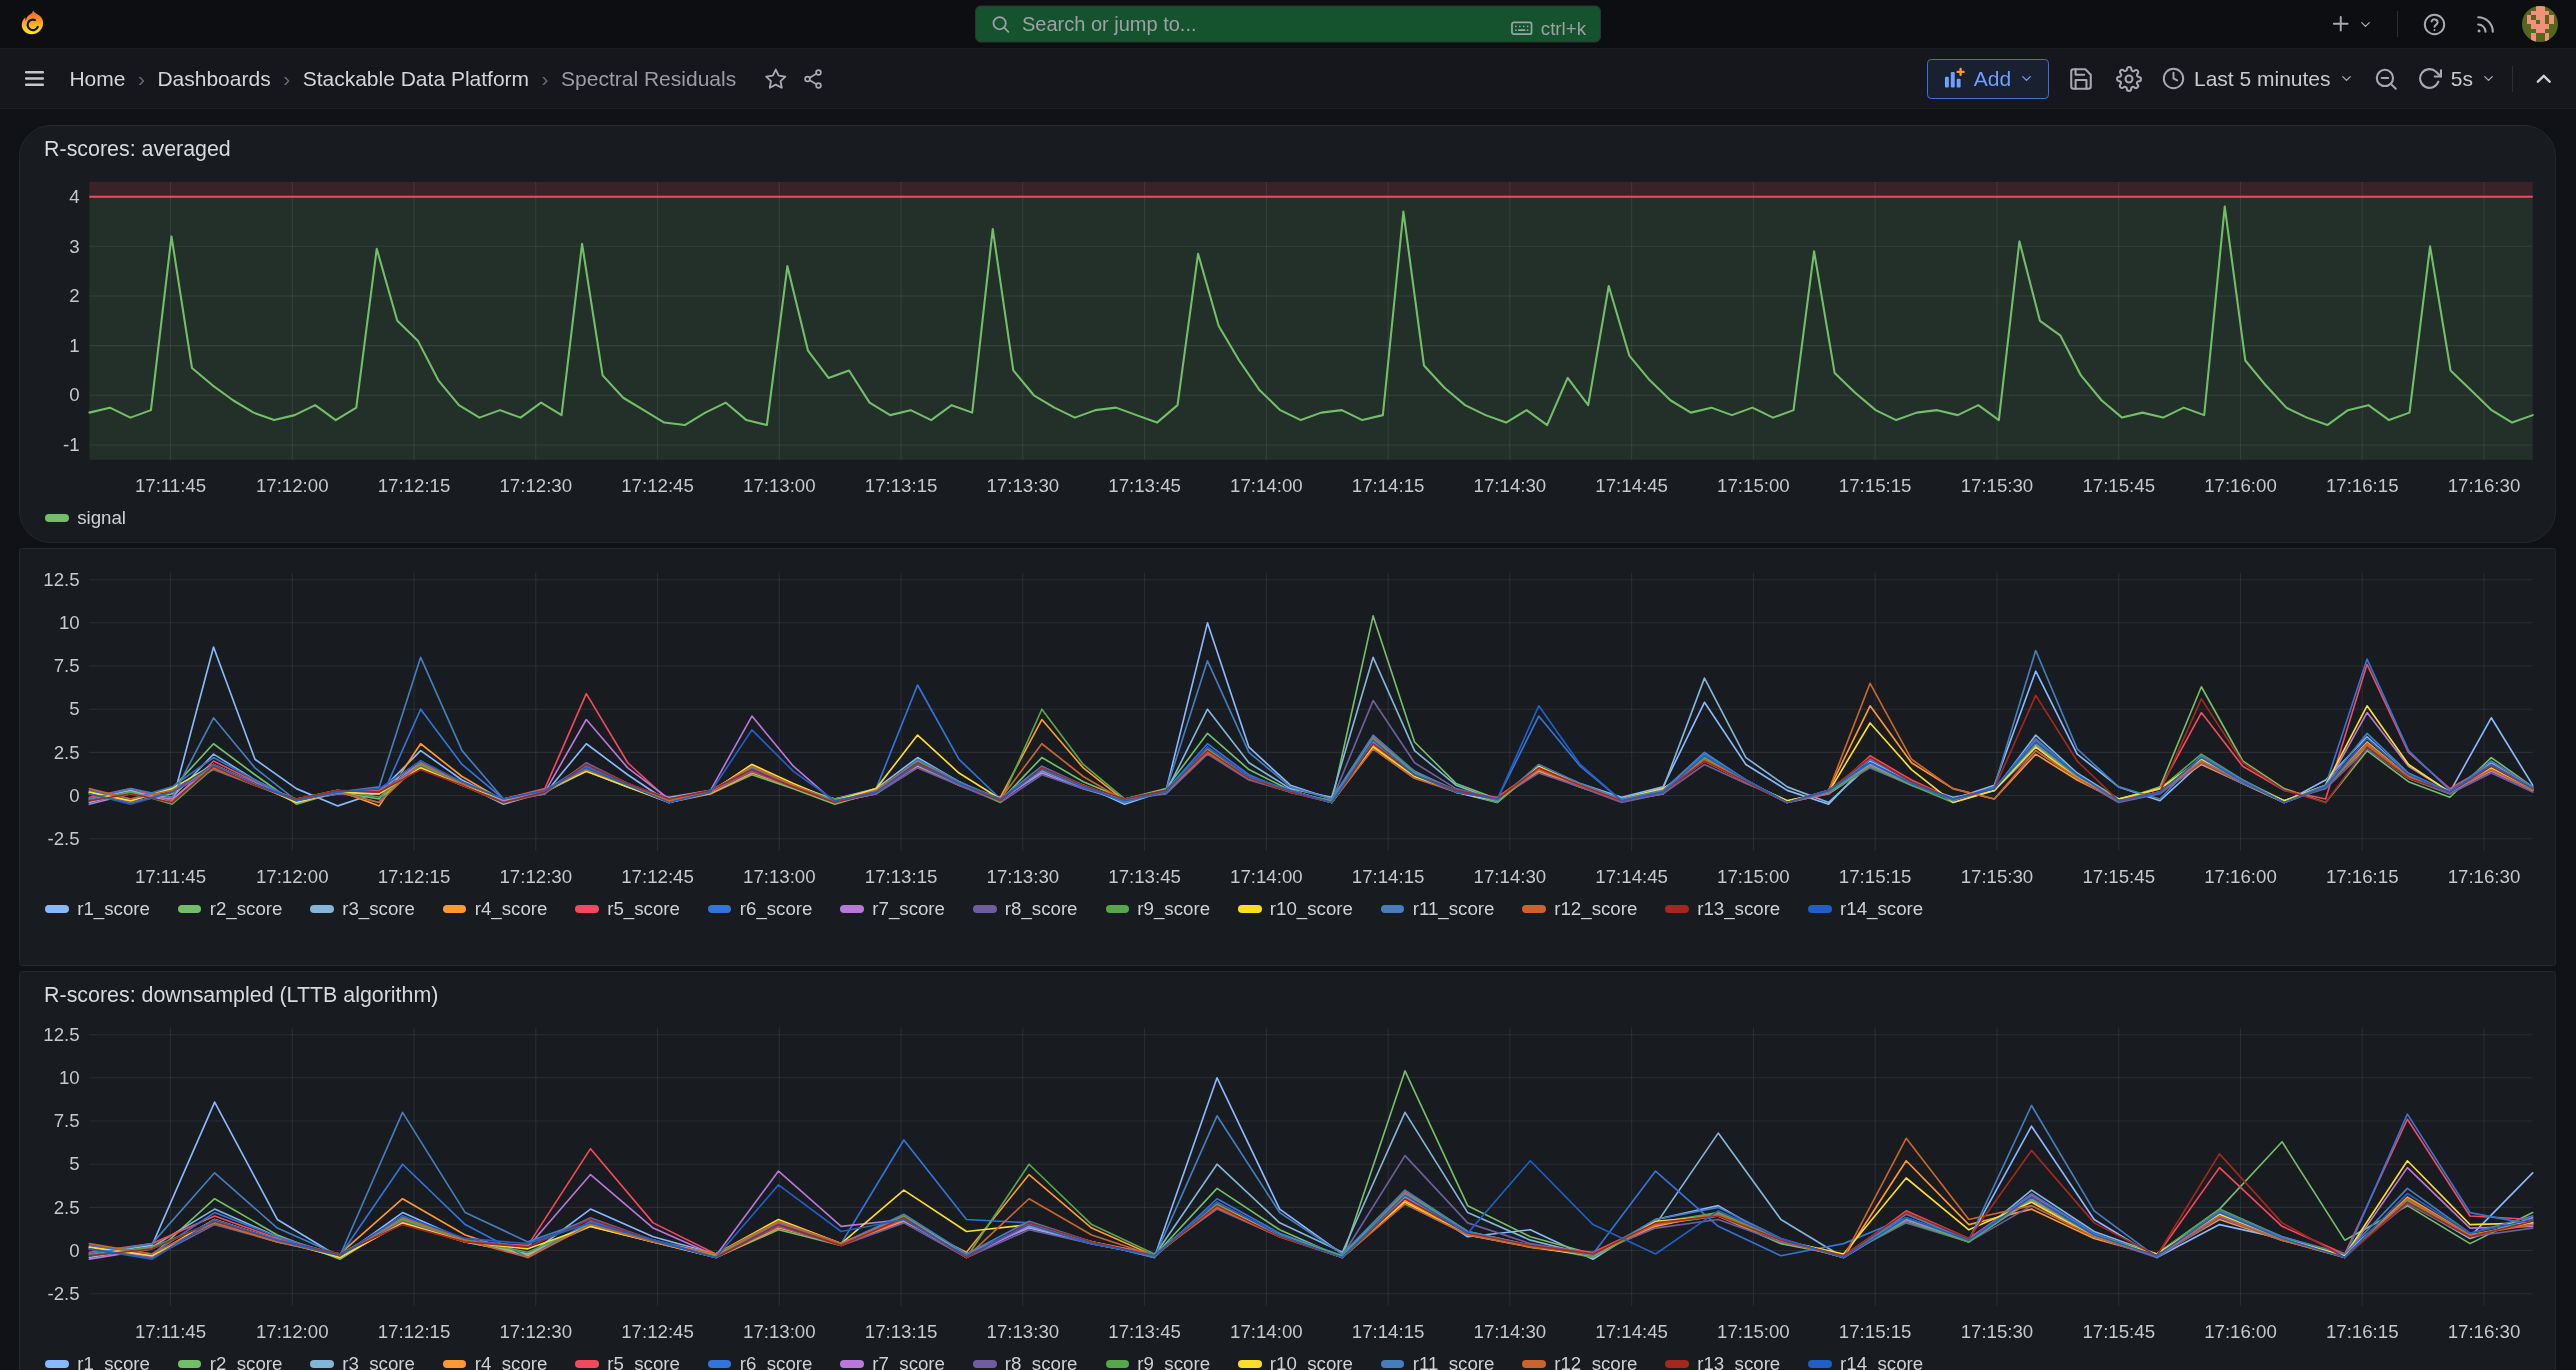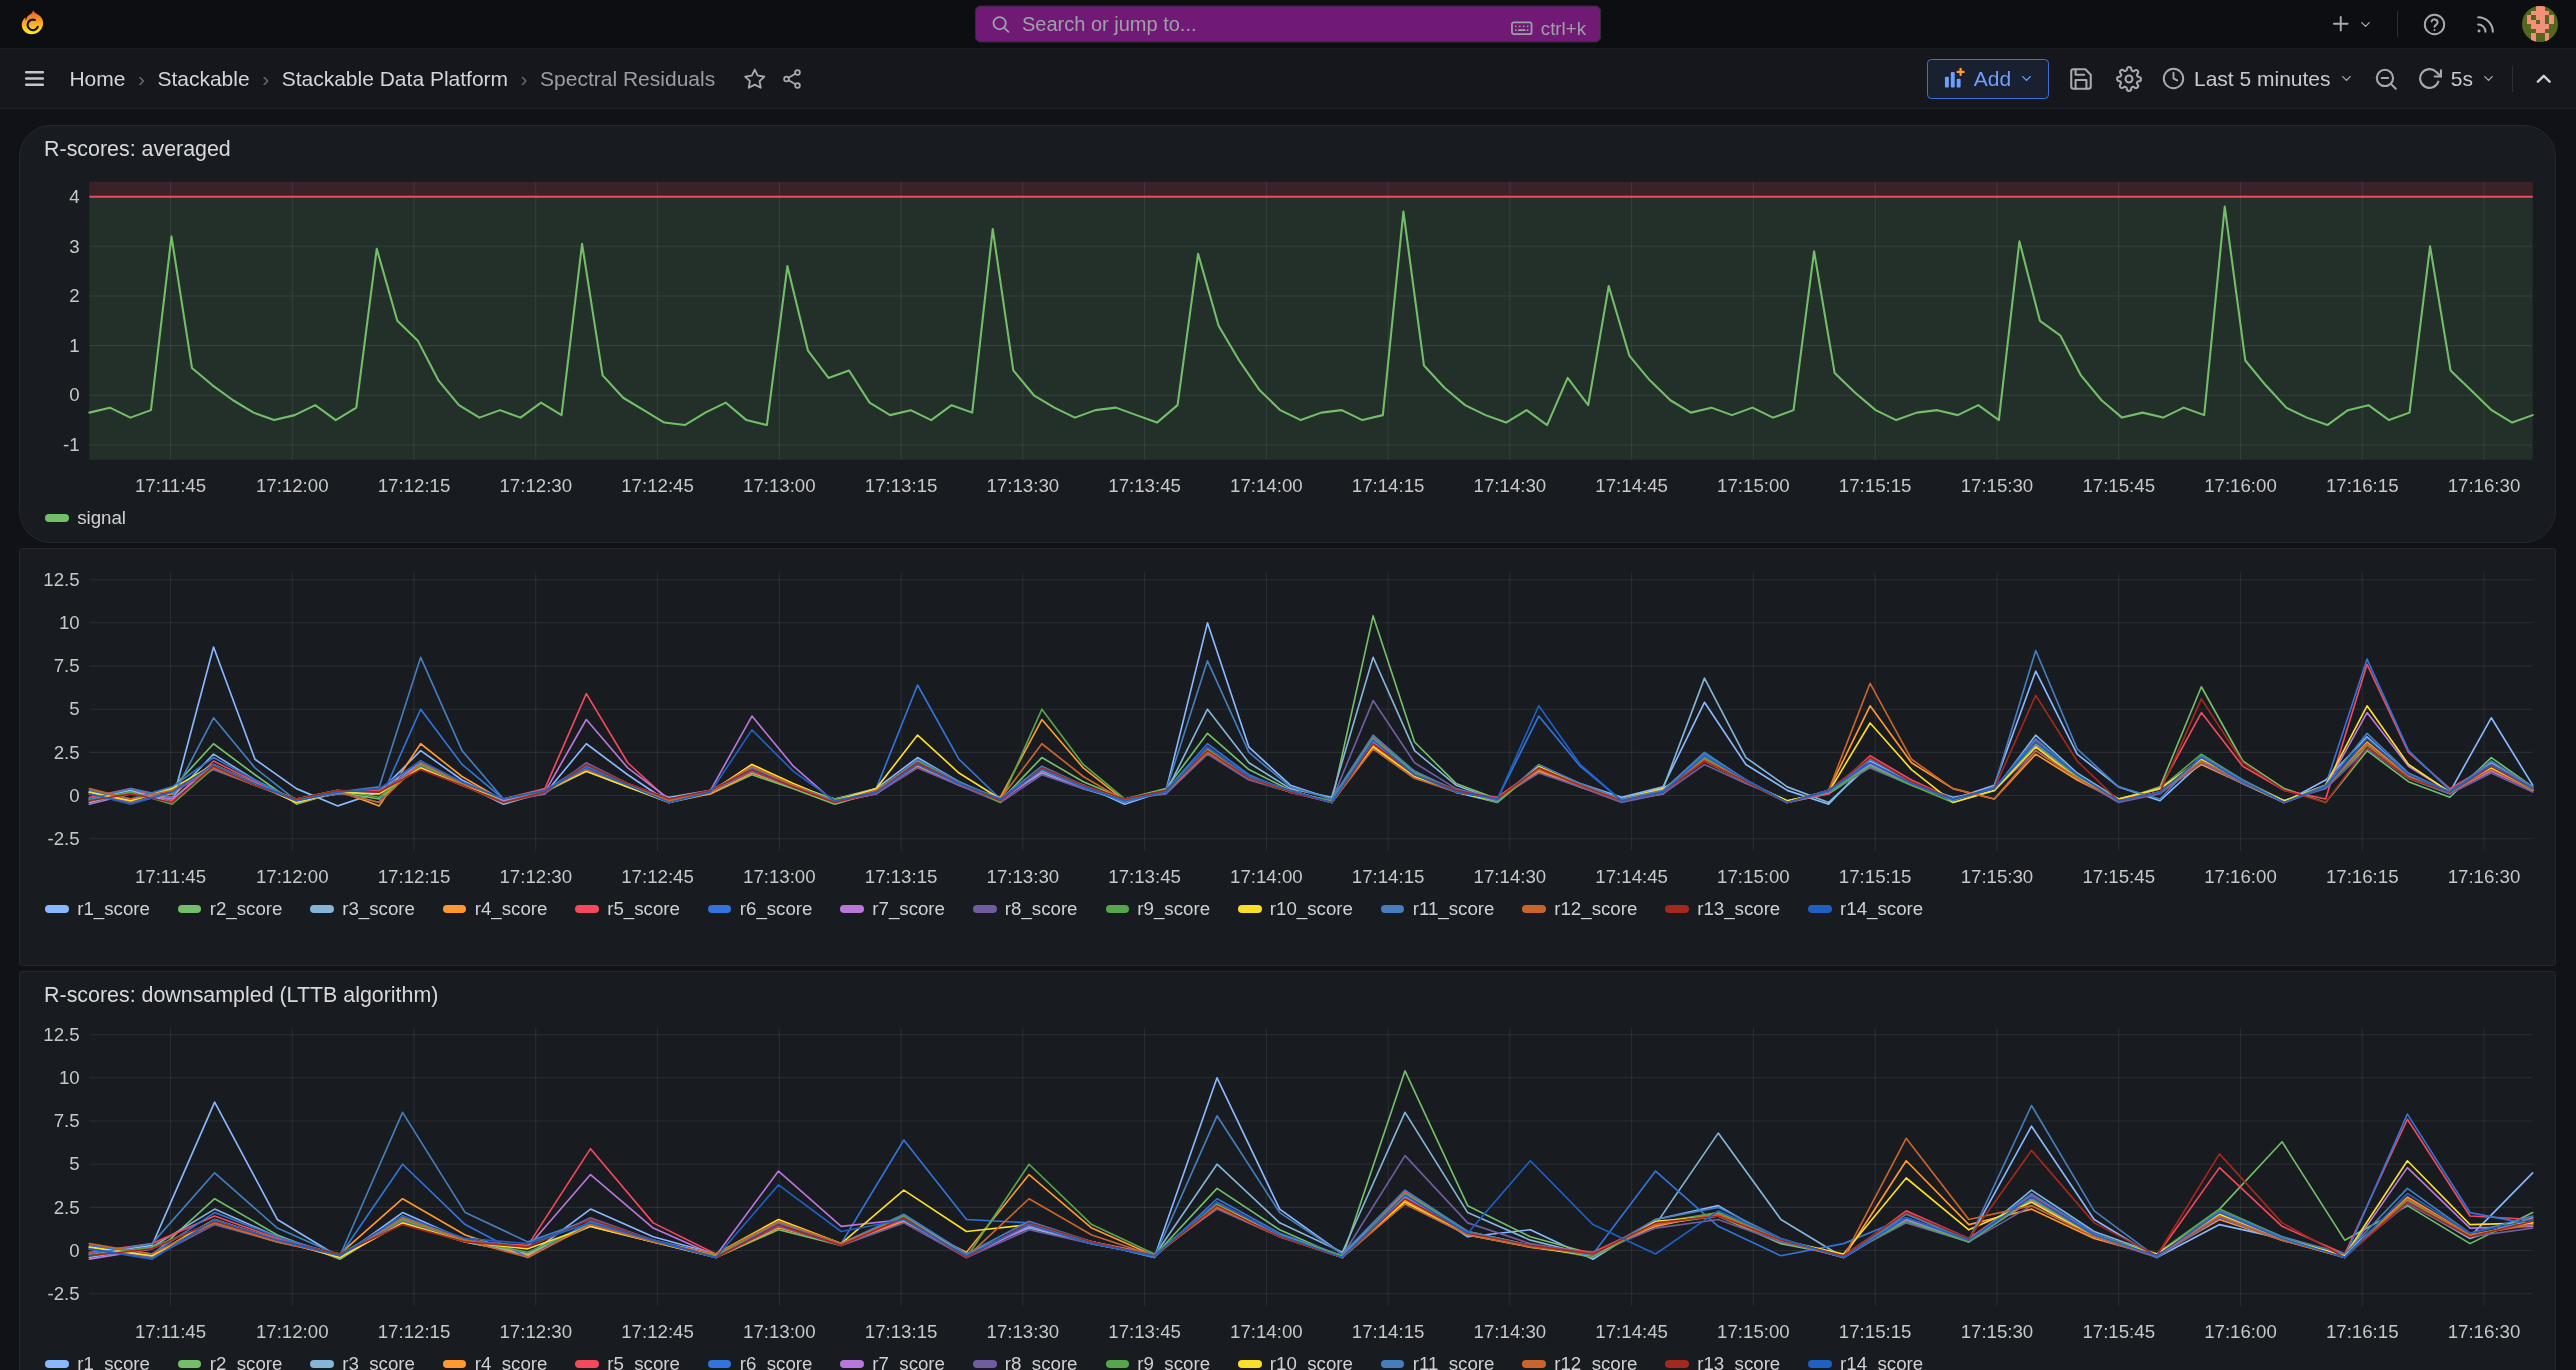--- a/index.html
+++ b/index.html
@@ -5,21 +5,21 @@
   * { margin:0; padding:0; box-sizing:border-box; }
   html,body { width:2576px; height:1371px; background:#111217; overflow:hidden;
     font-family:"Liberation Sans", sans-serif; color:#ccccdc; }
   svg { display:block; }
 
   
   .topbar { height:49px; background:#0d0e12; display:flex; align-items:center;
     padding:0 18px; position:relative; border-bottom:0.7px solid #1b1c21; }
   .logo { width:30px; height:30px; margin-right:14px; }
   .searchbox { position:absolute; left:50%; top:50%; transform:translate(-50%,-50%);
-    width:626px; height:37px; background:#701a75; border:0.7px solid #2e3036; border-radius:5.5px;
+    width:626px; height:37px; background:#14532d; border:0.7px solid #2e3036; border-radius:5.5px;
     display:flex; align-items:center; padding:0 14px; color:#9ea0a8; font-size:20px; cursor:text; }
   .searchbox .mag { margin-right:11px; }
   .searchbox .grow { flex:1; }
   .kbd-hint { display:flex; align-items:center; gap:7px; font-size:18.7px; color:#9ea0a8;margin-top:8px; }
   .tb-right { margin-left:auto; display:flex; align-items:center; gap:21px; }
   .icon-btn { background:none; border:none; color:#a7a9b0; display:flex; align-items:center;
     gap:5.5px; cursor:pointer; padding:2.8px; }
   .vdiv { width:0.7px; height:26px; background:#2c2e33; }
   .avatar { width:36px; height:36px; border-radius:50%; overflow:hidden; cursor:pointer; border:none; background:none; padding:0; }
 
@@ -141,21 +141,21 @@
 
 <nav class="navrow">
   <button class="burger">
     <svg width="25" height="25" viewBox="0 0 24 24" fill="none" stroke="currentColor" stroke-width="2.4" stroke-linecap="round">
         <path d="M4 6h16M4 12h16M4 18h16"></path>
       </svg>
   </button>
   <div class="crumbs">
     <a class="crumb">Home</a>
     <span class="crumb-sep">›</span>
-    <a class="crumb">Stackable</a>
+    <a class="crumb">Dashboards</a>
     <span class="crumb-sep">›</span>
     <a class="crumb">Stackable Data Platform</a>
     <span class="crumb-sep">›</span>
     <a class="crumb current">Spectral Residuals</a>
     <span class="crumb-icons">
       <span>
           <svg width="23.5" height="23.5" viewBox="0 0 24 24" fill="none" stroke="currentColor" stroke-width="1.9" stroke-linejoin="round">
             <polygon points="12 2.6 15 8.8 21.8 9.8 16.9 14.5 18.1 21.2 12 18 5.9 21.2 7.1 14.5 2.2 9.8 9 8.8"></polygon>
           </svg>
         </span>

